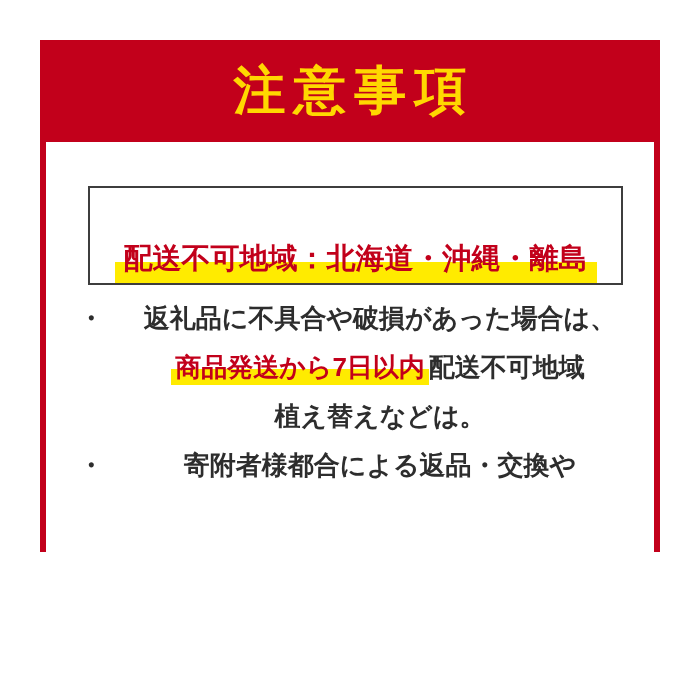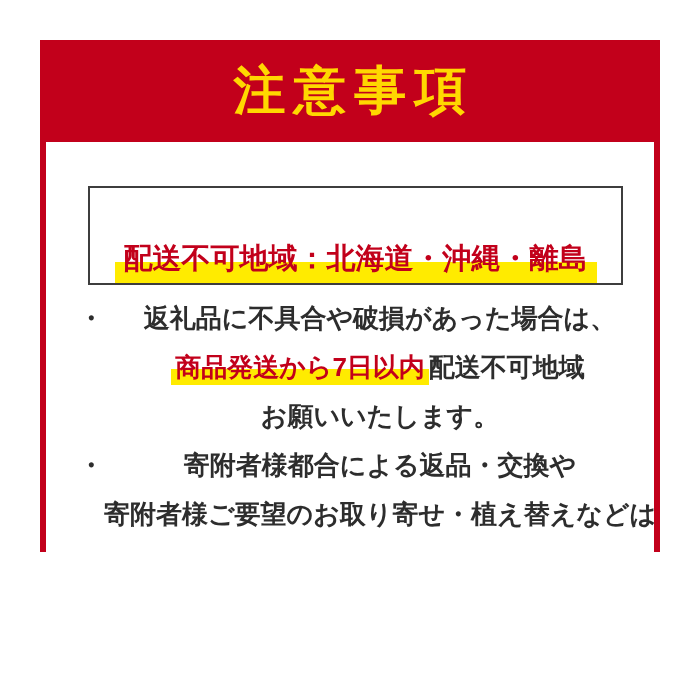--- a/index.html
+++ b/index.html
@@ -99,23 +99,22 @@
   </div>
 
   <div class="notes">
 
     <div class="note-item">
       <span class="note-bullet">・</span>
       <div class="note-line">返礼品に不具合や破損があった場合は、</div>
       <div class="note-line">
         <span class="hl-red">商品発送から7日以内</span><span>配送不可地域</span>
       </div>
-      <div class="note-line">お願いいたします。</div>
+      <div class="note-line">植え替えなどは。</div>
     </div>
 
     <div class="note-item">
       <span class="note-bullet">・</span>
       <div class="note-line">寄附者様都合による返品・交換や</div>
-      <div class="note-line">寄附者様ご要望のお取り寄せ・植え替えなどは</div>
     </div>
 
   </div>
 </div>
 
 </body></html>

